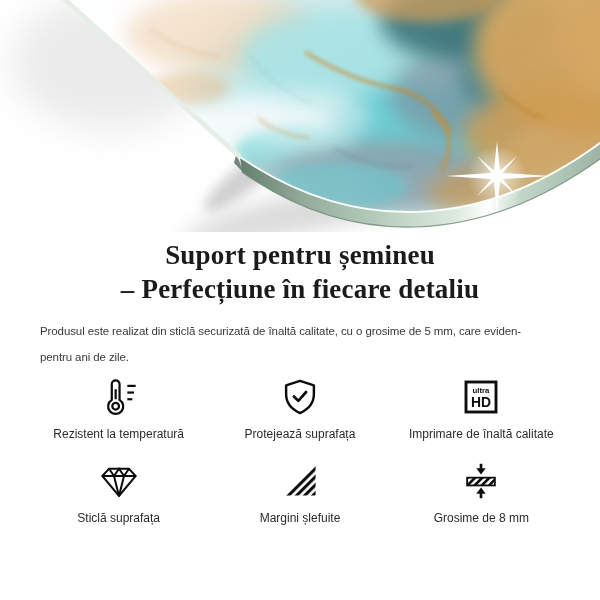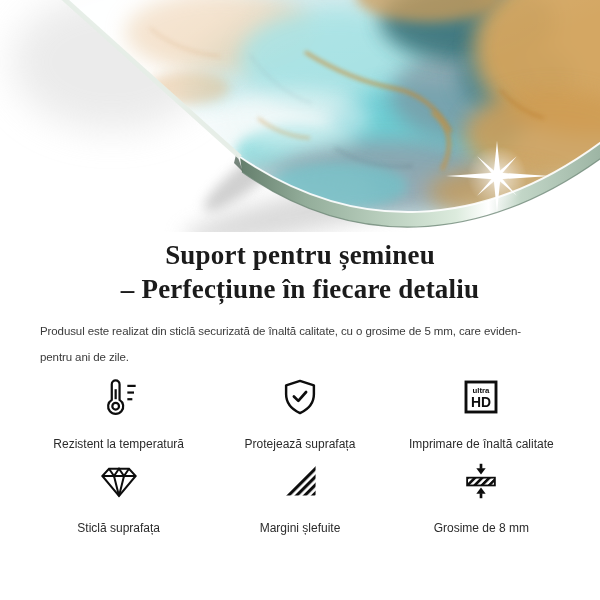--- a/index.html
+++ b/index.html
@@ -43,21 +43,21 @@
     box-sizing:border-box;
     padding-top:4px;
     display:flex;
     flex-direction:column;
     align-items:center;
   }
   .feature .icon {
     height:42px; display:flex; align-items:center; justify-content:center;
   }
   .feature .label {
-    margin-top:19px;
+    margin-top:9px;
     font-size:12px;
     color:#2b2b2b;
     text-align:center;
   }
 </style>
 </head>
 <body>
 
 <div class="canvas">
 

